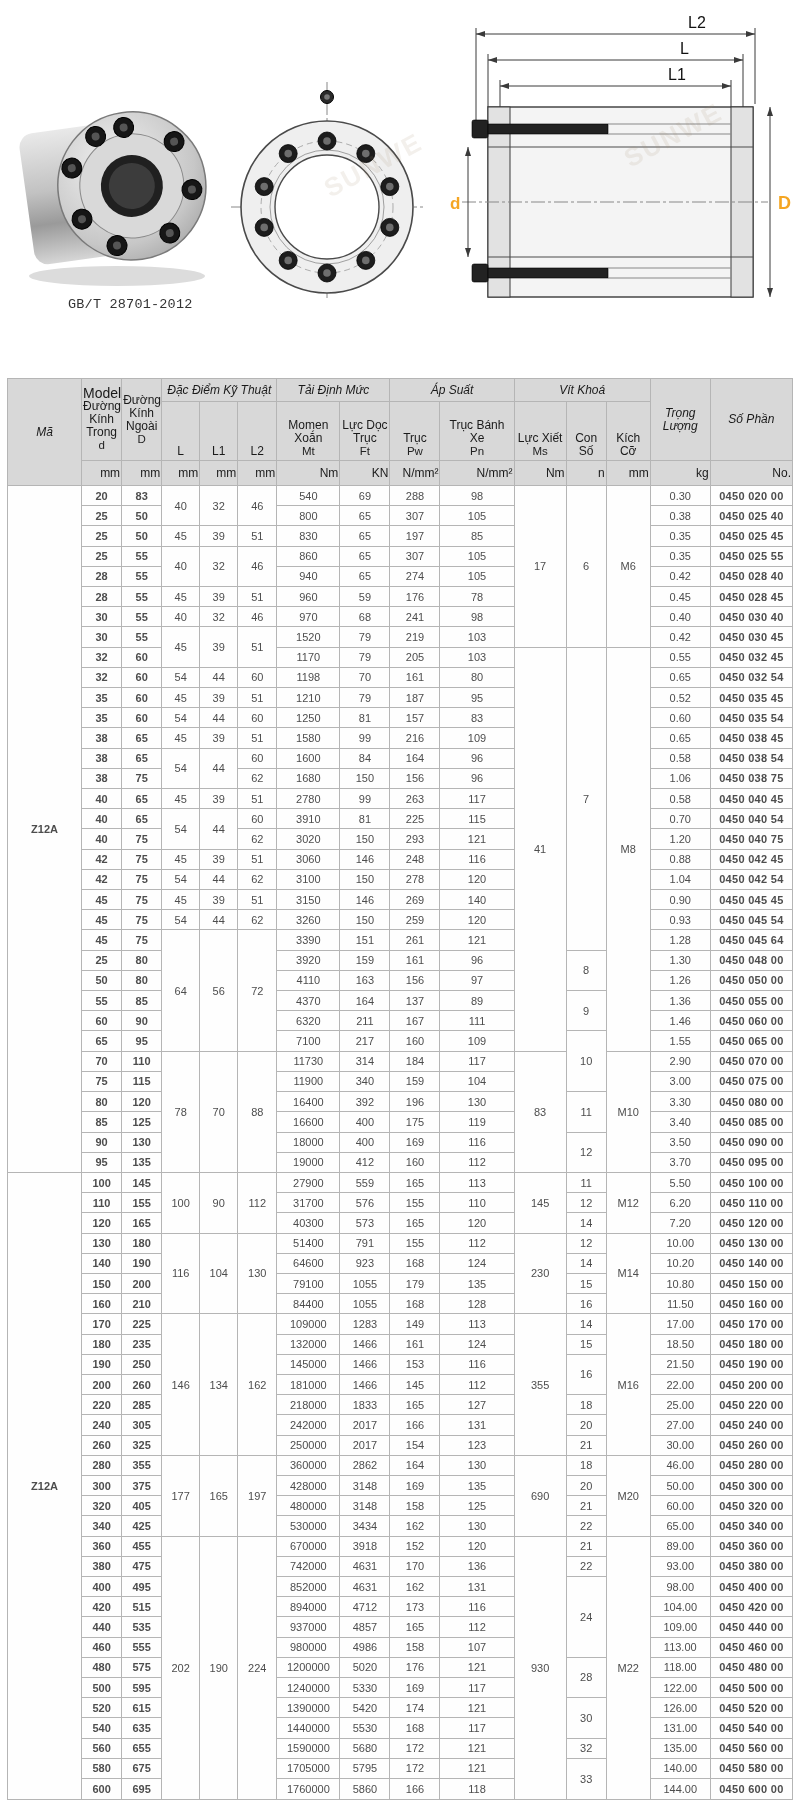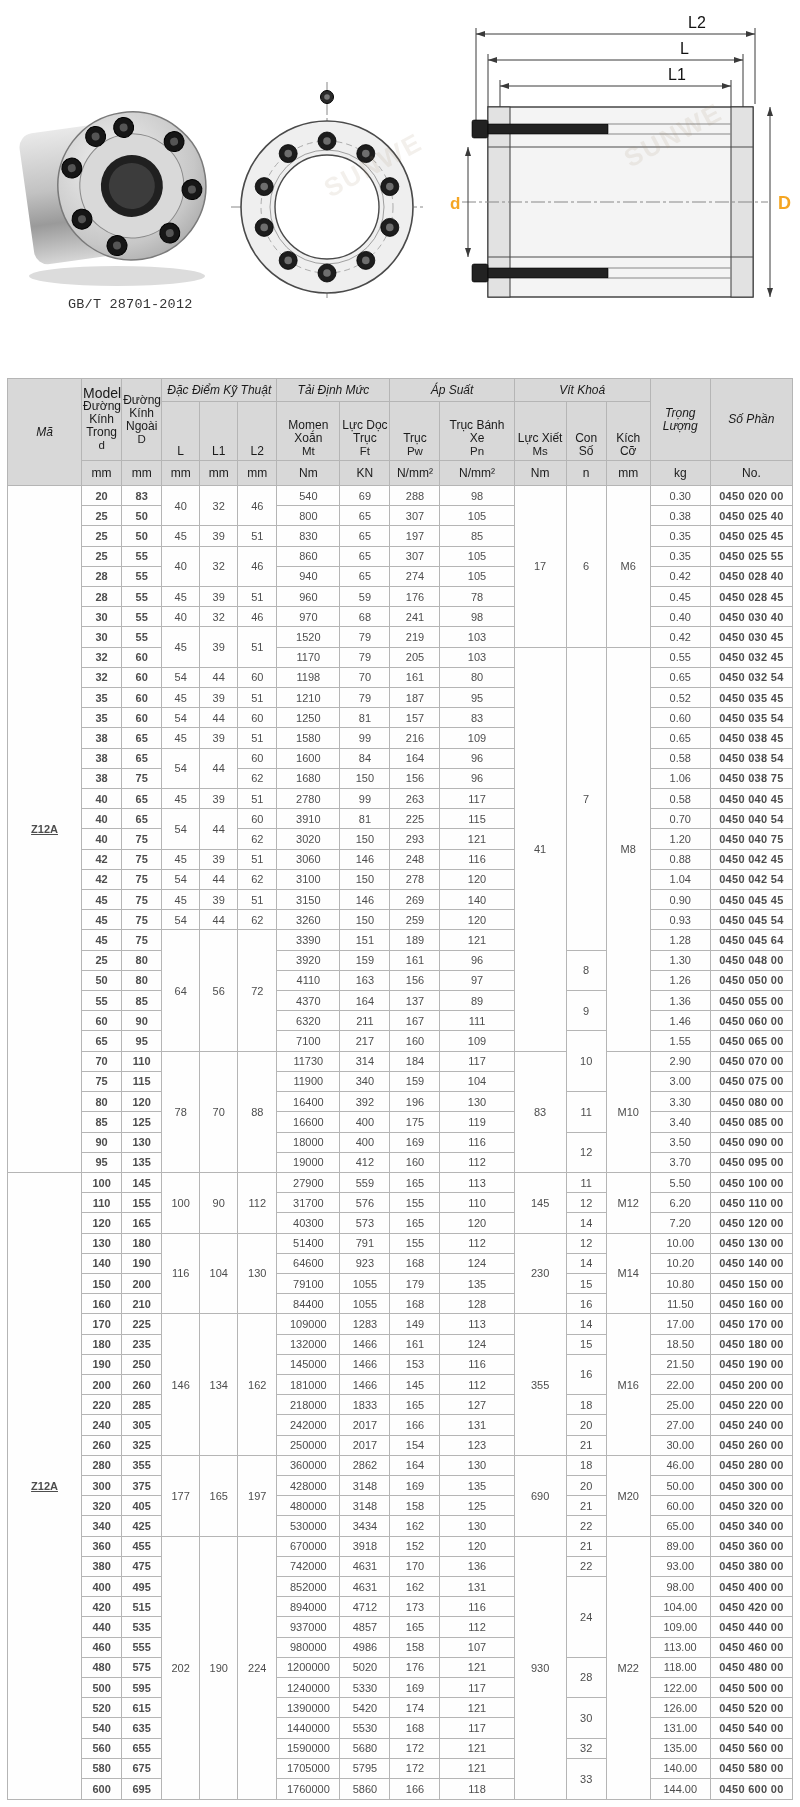--- a/index.html
+++ b/index.html
@@ -14,26 +14,26 @@
 
   .wm{position:absolute;font-size:26px;font-weight:bold;color:rgba(160,140,110,.13);transform:rotate(-28deg);pointer-events:none;letter-spacing:2px;}
 
   
   .table-wrap{position:absolute;left:7px;top:378px;width:786px;}
   table.spec{border-collapse:collapse;table-layout:fixed;width:786px;height:1422px;}
   table.spec th,table.spec td{border:1px solid #b5b5b5;padding:0 1px;text-align:center;vertical-align:middle;overflow:hidden;}
   table.spec thead th{background:#d8d8d8;font-weight:normal;color:#1a1a1a;font-size:12px;line-height:13px;}
   tr.hrow1 th{height:22px;}
   tr.hrow2 th{height:56px;vertical-align:bottom;padding-bottom:2px;}
-  tr.hrow3 th{height:24px;font-size:11px;color:#444;vertical-align:middle;}
+  tr.hrow3 th{height:24px;font-size:11px;color:#444;vertical-align:middle;text-align:right;}
   th.vmid{vertical-align:middle;font-style:italic;}
   .hsym{display:block;font-size:11.5px;color:#222;}
   .model-line{display:block;font-size:14px;}
   table.spec td{font-size:11px;color:#4d4d4d;background:#fefefe;}
-  td.c-ma{color:#f29b1d;font-weight:bold;font-size:12px;background:#fbfbfb;text-decoration:underline;}
+  td.c-ma{color:#f29b1d;font-weight:bold;font-size:12px;background:#fbfbfb;}
   td.c-d,td.c-D{color:#f5a623;font-weight:bold;}
   td.c-no{font-weight:bold;color:#141414;font-size:11px;letter-spacing:.3px;}
 </style>
 </head>
 <body>
 
 <div class="top-area">
 
   <div class="photo-box">
     <svg width="210" height="205" viewBox="0 0 210 205">
@@ -560,21 +560,21 @@
           <td class="c-no">0450 045 54</td>
         </tr>
         <tr>
           <td class="c-d">45</td>
           <td class="c-D">75</td>
           <td rowspan="6" class="c-L">64</td>
           <td rowspan="6" class="c-L1">56</td>
           <td rowspan="6" class="c-L2">72</td>
           <td class="c-Mt">3390</td>
           <td class="c-Ft">151</td>
-          <td class="c-Pw">189</td>
+          <td class="c-Pw">261</td>
           <td class="c-Pn">121</td>
           <td class="c-kg">1.28</td>
           <td class="c-no">0450 045 64</td>
         </tr>
         <tr>
           <td class="c-d">25</td>
           <td class="c-D">80</td>
           <td class="c-Mt">3920</td>
           <td class="c-Ft">159</td>
           <td class="c-Pw">161</td>

